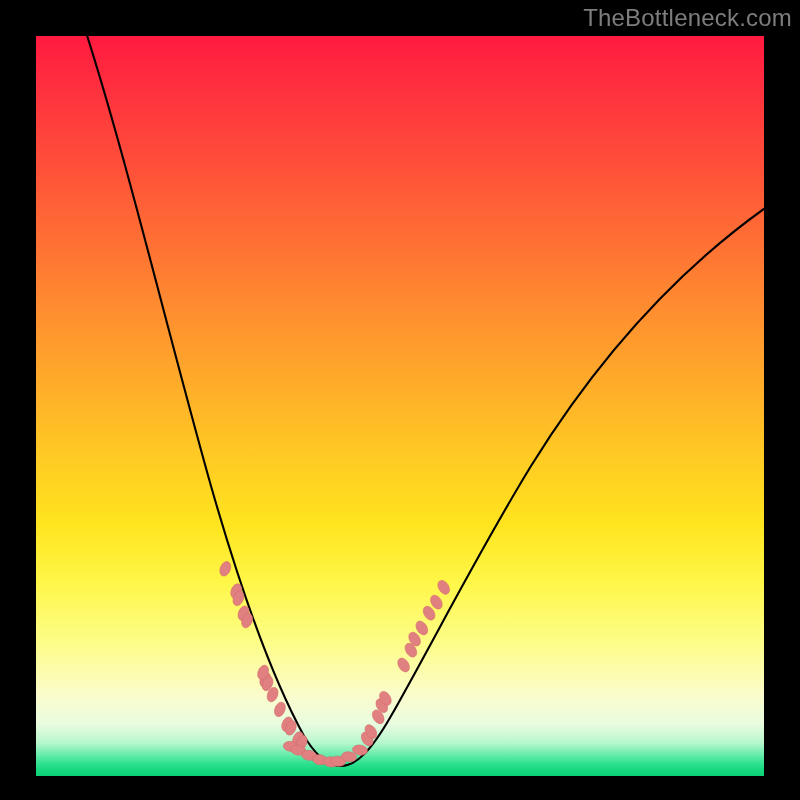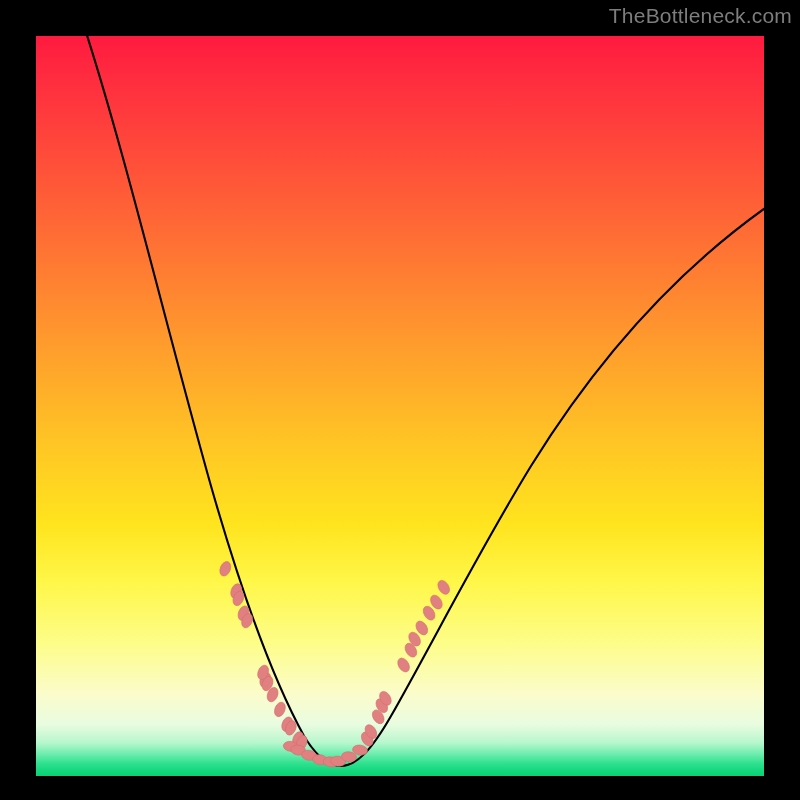--- a/index.html
+++ b/index.html
@@ -52,21 +52,21 @@
     left: 0;
     top: 0;
     width: 728px;
     height: 740px;
   }
   .watermark {
     position: absolute;
     top: 4px;
     right: 8px;
     color: #7d7d7d;
-    font-size: 21px;
+    font-size: 24px;
     font-weight: 500;
     letter-spacing: 0.2px;
   }
 </style>
 </head>
 <body>
 
 <div class="frame">
   <div class="plot">
     <svg class="curve" viewBox="0 0 728 740" preserveAspectRatio="none">

